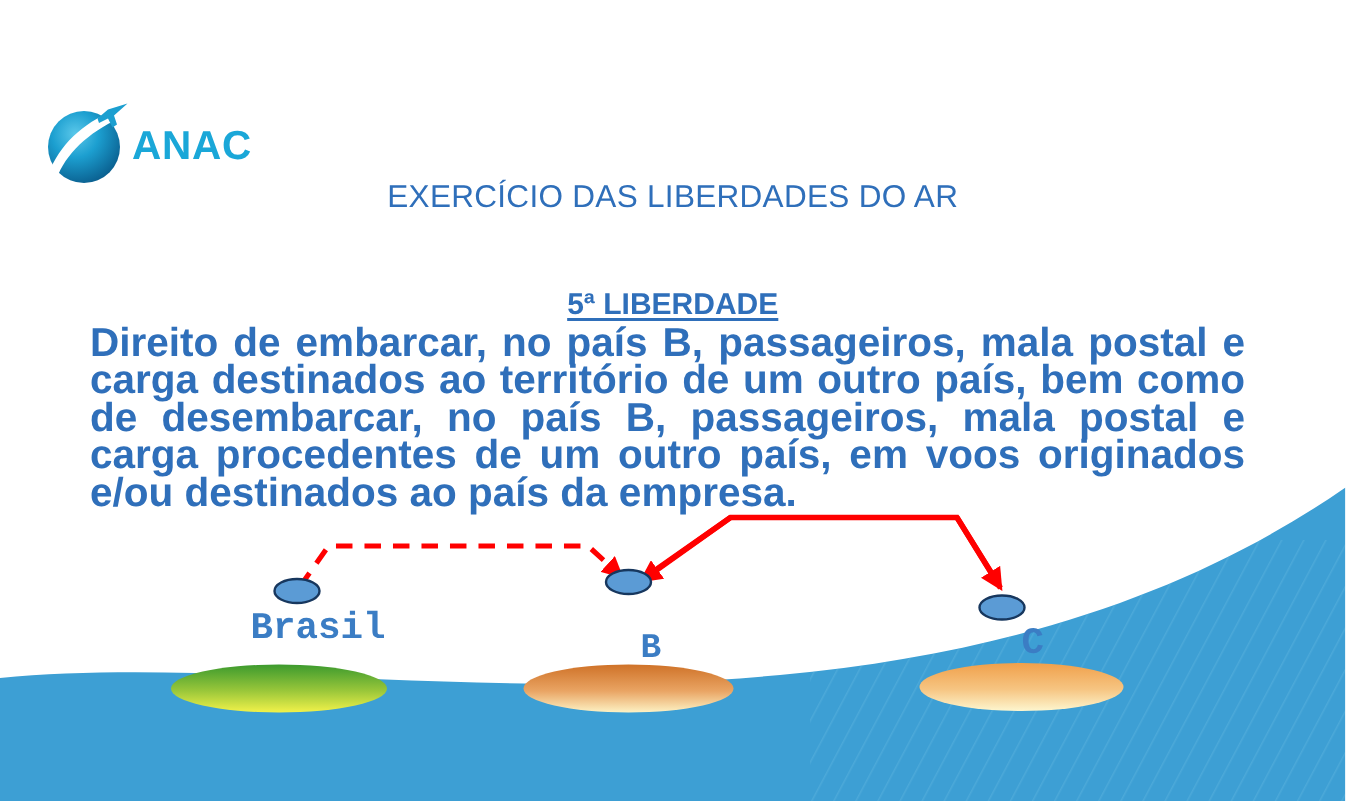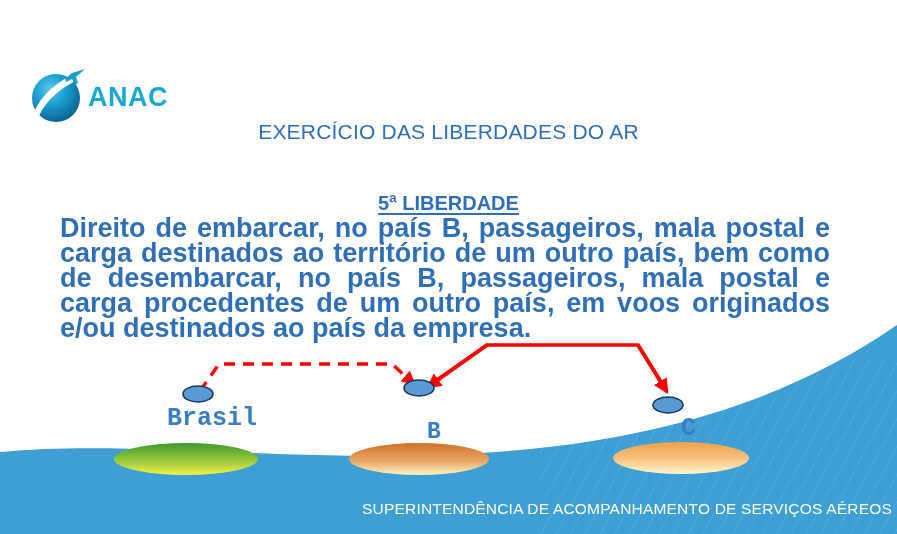--- a/index.html
+++ b/index.html
@@ -223,15 +223,14 @@
 
     <ellipse cx="198" cy="394" rx="15" ry="8" fill="#5b9bd5" stroke="#17375e" stroke-width="1.6"></ellipse>
     <ellipse cx="419" cy="388" rx="15" ry="8" fill="#5b9bd5" stroke="#17375e" stroke-width="1.6"></ellipse>
     <ellipse cx="668" cy="405" rx="15" ry="8" fill="#5b9bd5" stroke="#17375e" stroke-width="1.6"></ellipse>
   </svg>
 
   <div class="node-label" id="label-brasil">Brasil</div>
   <div class="node-label" id="label-b">B</div>
   <div class="node-label" id="label-c">C</div>
 
-  <div id="footer-text">SUPERINTENDÊNCIA DE ACOMPANHAMENTO DE SERVIÇOS AÉREOS</div>
 
 </div>
 
 </body></html>

